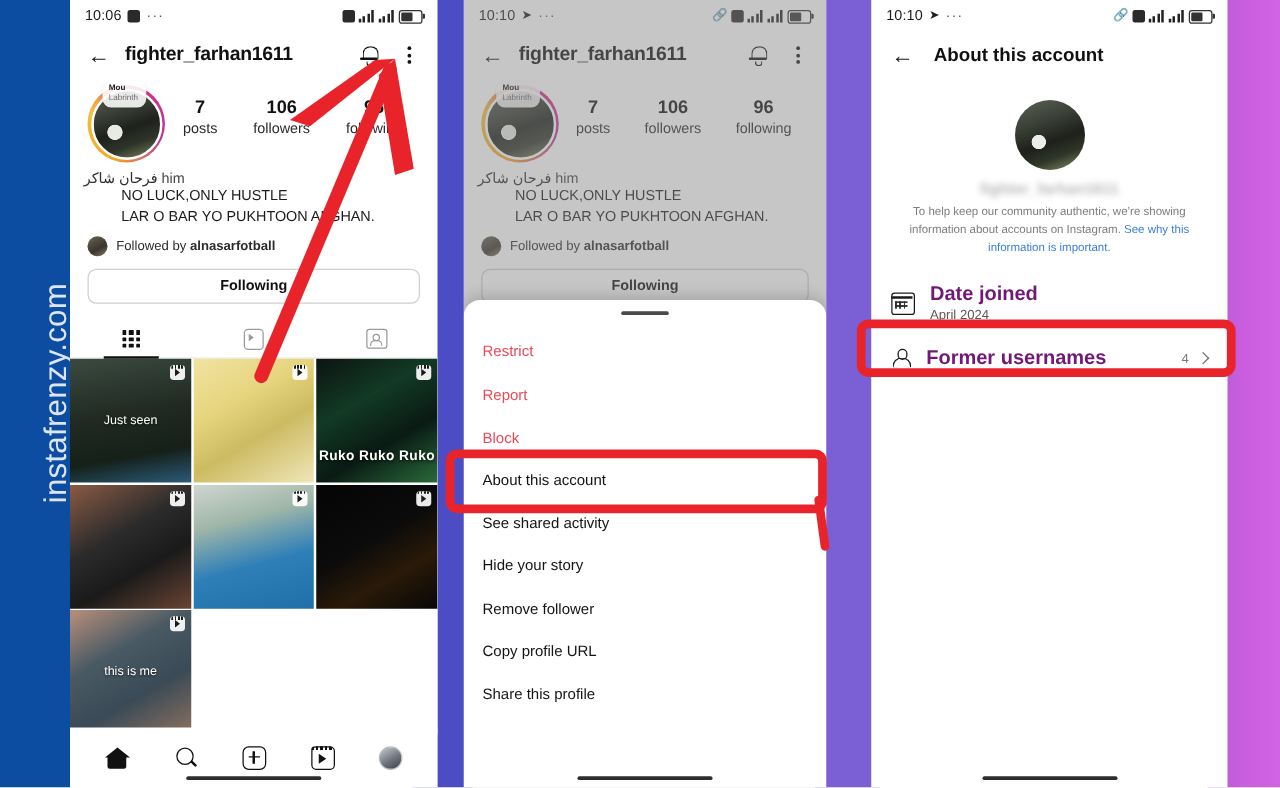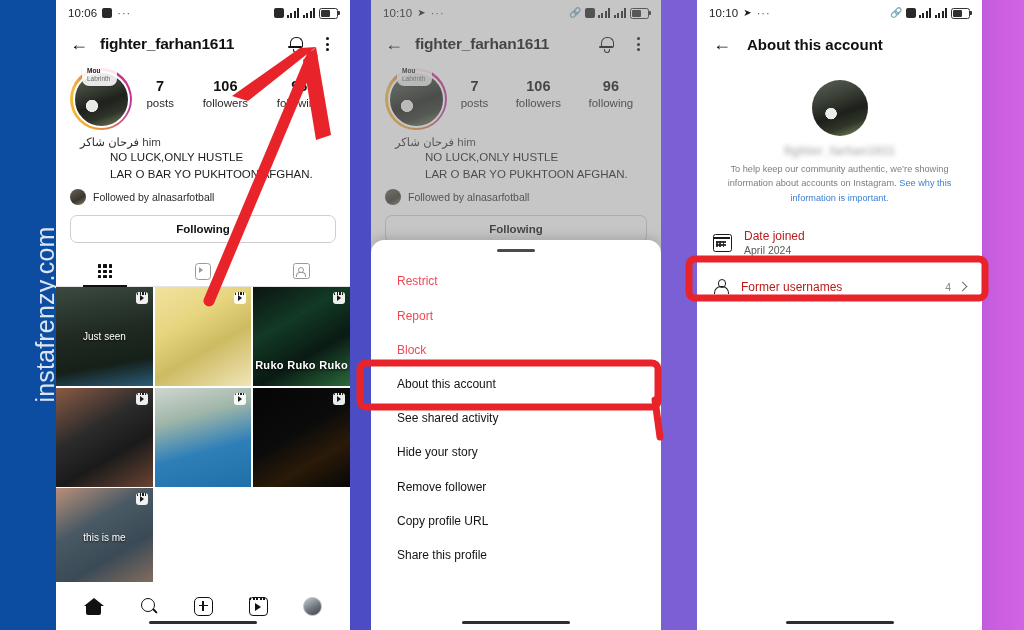--- a/index.html
+++ b/index.html
@@ -83,29 +83,29 @@
     border:2px solid #fff;box-sizing:border-box;}
   .music-chip{position:absolute;left:12px;top:-3px;background:rgba(255,255,255,.88);
     border-radius:7px;padding:2px 6px 3px 5px;font-size:6.5px;line-height:1.25;
     color:#3a3a3a;box-shadow:0 1px 2px rgba(0,0,0,.12);white-space:nowrap;}
   .music-chip .t{font-weight:700;color:#222;}
   .music-chip .s{color:#6b6b6b;}
   .stats{display:flex;flex:1;justify-content:space-around;padding-top:10px;}
   .stat{text-align:center;}
   .stat .num{font-size:14.5px;font-weight:700;color:#111;line-height:1.15;}
   .stat .lbl{font-size:11.5px;color:#2a2a2a;margin-top:2px;}
-  .bio{padding:5px 14px 0 24px;}
+  .bio{padding:5px 14px 0 11px;}
   .bio .nm{font-size:11.5px;color:#444;}
   .bio .nm .ar{color:#2e2e2e;}
   .bio .ln{font-size:11.5px;color:#1c1c1c;line-height:1.45;margin-left:30px;}
   .followedby{display:flex;align-items:center;gap:7px;padding:7px 14px 0 14px;}
   .fb-av{width:16px;height:16px;border-radius:50%;
     background:linear-gradient(150deg,#6d6353,#3a3630 60%,#8a7f66);}
   .fb-tx{font-size:10.5px;color:#2b2b2b;}
-  .fb-tx b{font-weight:400;text-align:right;}
+  .fb-tx b{font-weight:700;text-align:right;}
   .follow-btn{margin:10px 14px 0 14px;height:26px;border:1px solid #cfcfcf;
     border-radius:7px;display:flex;align-items:center;justify-content:center;
     font-size:11.5px;font-weight:700;color:#101010;cursor:pointer;background:#fff;}
 
   
   .tabs{display:flex;margin-top:13px;border-bottom:1px solid #e4e4e4;}
   .tab{flex:1;height:30px;display:flex;align-items:center;justify-content:center;
     position:relative;cursor:pointer;}
   .tab.active:after{content:"";position:absolute;bottom:-1px;left:28%;right:28%;
     height:2px;background:#101010;}
@@ -179,21 +179,21 @@
   .gesture{position:absolute;left:50%;transform:translateX(-50%);bottom:6px;
     width:108px;height:3.2px;background:#2e2e2e;border-radius:3px;}
 
   
   .dim{position:absolute;inset:0;background:rgba(130,130,130,.46);pointer-events:none;}
   .sheet{position:absolute;left:0;right:0;bottom:0;top:240px;background:#fff;
     border-radius:13px 13px 0 0;box-shadow:0 -2px 12px rgba(0,0,0,.18);}
   .sheet-grab{width:38px;height:3.4px;background:#4b4b4b;border-radius:3px;
     margin:9px auto 0 auto;}
   .sheet-list{padding:12px 0 0 0;}
-  .sheet-item{height:34.2px;display:flex;align-items:center;padding-left:26px;
+  .sheet-item{height:34.2px;display:flex;align-items:center;padding-left:15px;
     font-size:12px;color:#141414;cursor:pointer;}
   .sheet-item.danger{color:#ed4956;}
 
   
   .r-appbar{height:36px;display:flex;align-items:center;padding:0 14px;gap:14px;}
   .r-title{font-size:15px;font-weight:700;color:#111;}
   .r-av{width:56px;height:56px;border-radius:50%;margin:18px auto 0 auto;
     background:
       radial-gradient(circle at 34% 60%,#ececea 0 11%,transparent 12%),
       linear-gradient(160deg,#5c6255 0%,#3b4137 32%,#1d201b 58%,#303628 76%,#869466 100%);}
@@ -204,21 +204,21 @@
   .r-desc a{color:#3b7fd4;text-decoration:none;}
   .r-row{display:flex;align-items:center;gap:12px;padding:0 16px;height:44px;}
   .cal-ic{width:17px;height:16px;border:1.5px solid #1a1a1a;border-radius:2.5px;
     position:relative;flex:0 0 17px;}
   .cal-ic:before{content:"";position:absolute;left:-1.5px;top:2.4px;width:17px;height:1.4px;
     background:#1a1a1a;}
   .cal-ic:after{content:"";position:absolute;left:2.2px;top:6px;width:10px;height:6px;
     background:repeating-linear-gradient(90deg,#1a1a1a 0 1.5px,transparent 1.5px 3.4px),
                repeating-linear-gradient(180deg,#1a1a1a 0 1.5px,transparent 1.5px 3.2px);
     background-blend-mode:multiply;opacity:.85;}
-  .r-k{font-size:12px;color:#b91c1c;font-weight:400;}
+  .r-k{font-size:16px;color:#701a75;font-weight:700;}
   .r-v{font-size:10.5px;color:#5a5a5a;margin-top:1px;}
   .person-ic{width:16px;height:16px;position:relative;flex:0 0 16px;}
   .person-ic:before{content:"";position:absolute;left:4.6px;top:.5px;width:6.5px;height:6.5px;
     border:1.5px solid #1a1a1a;border-radius:50%;}
   .person-ic:after{content:"";position:absolute;left:1.2px;bottom:1px;width:13px;height:6.5px;
     border:1.5px solid #1a1a1a;border-bottom:none;border-radius:7px 7px 0 0;}
   .chev{margin-left:auto;display:flex;align-items:center;gap:8px;}
   .chev .cnt{font-size:10.5px;color:#7a7a7a;}
   .chev .ar{width:6px;height:6px;border-right:1.5px solid #6c6c6c;
     border-top:1.5px solid #6c6c6c;transform:rotate(45deg);}

